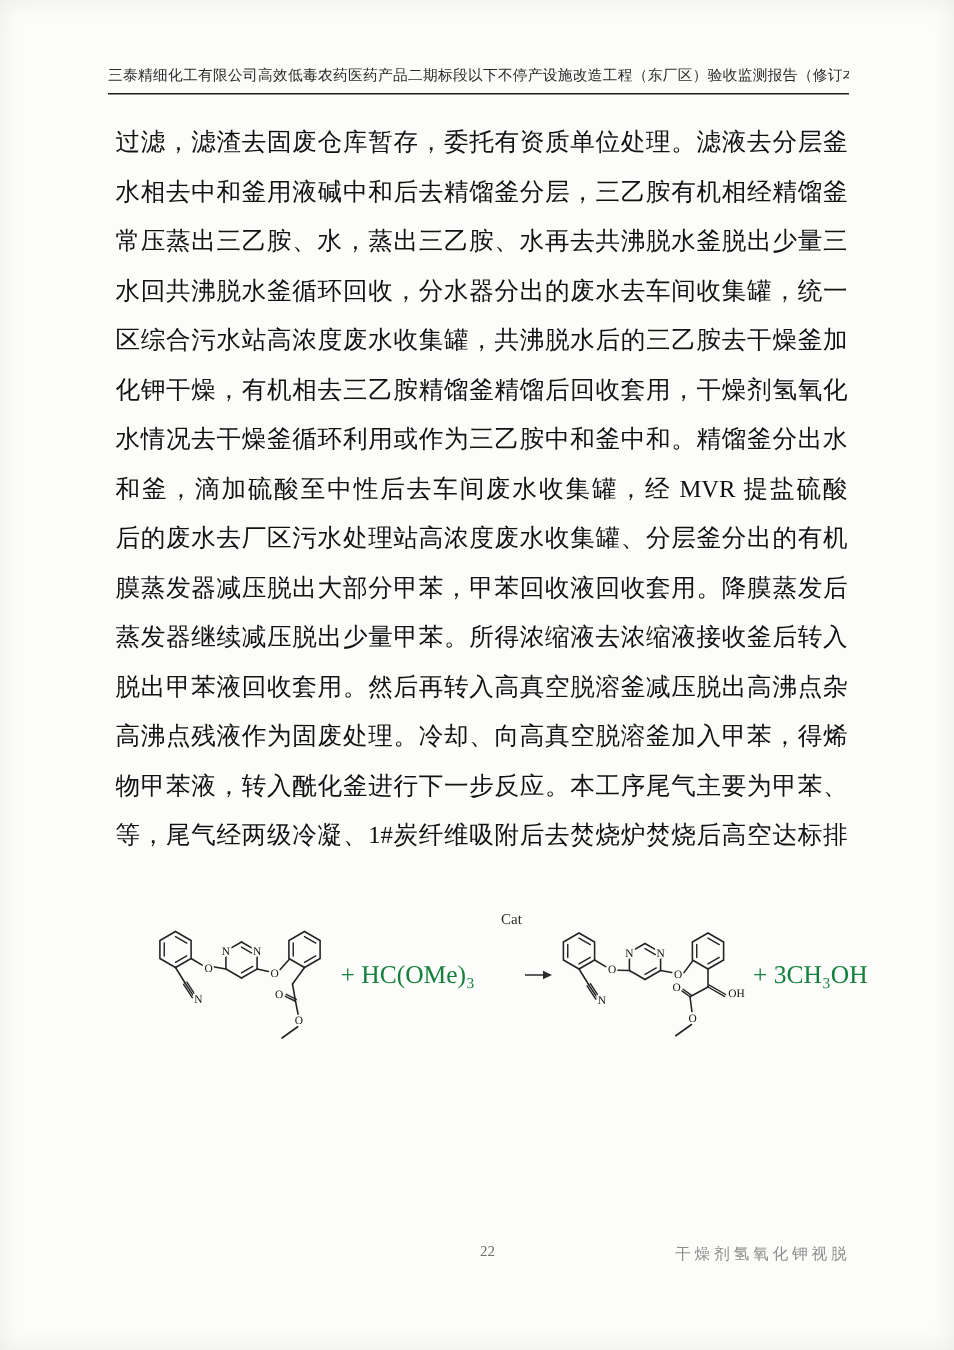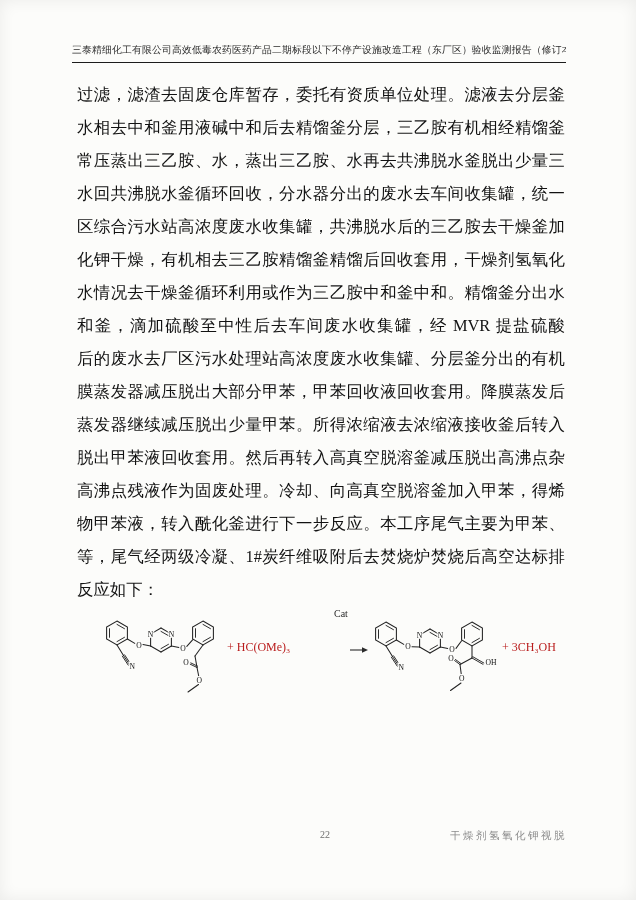--- a/index.html
+++ b/index.html
@@ -33,21 +33,21 @@
   
   .mol{position:absolute;}
   .mol path{stroke:#232323;stroke-width:1.05;fill:none;stroke-linecap:round;}
   .mol .dbl{stroke-width:0.95;}
   .mol text{
     font-size:7.6px;fill:#111;
     font-family:"Liberation Serif","DejaVu Serif",serif;
     text-anchor:middle;
     paint-order:stroke;stroke:#fcfcfa;stroke-width:2.2px;
   }
-  .rx-term{position:absolute;font-size:12px;color:#b91c1c;white-space:nowrap;}
+  .rx-term{position:absolute;font-size:17px;color:#15803d;white-space:nowrap;}
   .rx-cat{position:absolute;font-size:10px;color:#2b2b2b;}
   .rx-arrow{position:absolute;}
   .rx-arrow line{stroke:#2b2b2b;stroke-width:1.1;}
   .rx-arrow polygon{fill:#2b2b2b;}
   
   .page-num{position:absolute;top:829px;left:320px;font-size:10px;color:#6f6f6f;}
   .footer-org{position:absolute;top:829px;left:450px;font-size:10.5px;color:#8c8c8c;letter-spacing:2.5px;white-space:nowrap;}
 </style>
 </head>
 <body>
@@ -67,21 +67,20 @@
     <div class="line">化钾干燥，有机相去三乙胺精馏釜精馏后回收套用，干燥剂氢氧化钾视脱</div>
     <div class="line">水情况去干燥釜循环利用或作为三乙胺中和釜中和。精馏釜分出水相去中</div>
     <div class="line">和釜，滴加硫酸至中性后去车间废水收集罐，经 MVR 提盐硫酸钠。提盐</div>
     <div class="line">后的废水去厂区污水处理站高浓度废水收集罐、分层釜分出的有机相去降</div>
     <div class="line">膜蒸发器减压脱出大部分甲苯，甲苯回收液回收套用。降膜蒸发后去刮板</div>
     <div class="line">蒸发器继续减压脱出少量甲苯。所得浓缩液去浓缩液接收釜后转入脱溶釜</div>
     <div class="line">脱出甲苯液回收套用。然后再转入高真空脱溶釜减压脱出高沸点杂质，得</div>
     <div class="line">高沸点残液作为固废处理。冷却、向高真空脱溶釜加入甲苯，得烯醇化产</div>
     <div class="line">物甲苯液，转入酰化釜进行下一步反应。本工序尾气主要为甲苯、三乙胺</div>
     <div class="line">等，尾气经两级冷凝、1#炭纤维吸附后去焚烧炉焚烧后高空达标排放。主</div>
-    <div class="line final">反应如下：</div>
   </div>
 
   <div>
 
     <svg class="mol" style="left:98px;top:610px;" width="134" height="94" viewBox="0 0 134 94">
 
       <path d="M19,11 L29.4,17 L29.4,29 L19,35 L8.6,29 L8.6,17 Z"></path>
       <path class="dbl" d="M19,14.4 L26.5,18.7"></path>
       <path class="dbl" d="M26.5,27.3 L19,31.6"></path>
       <path class="dbl" d="M11.5,27.3 L11.5,18.7"></path>

